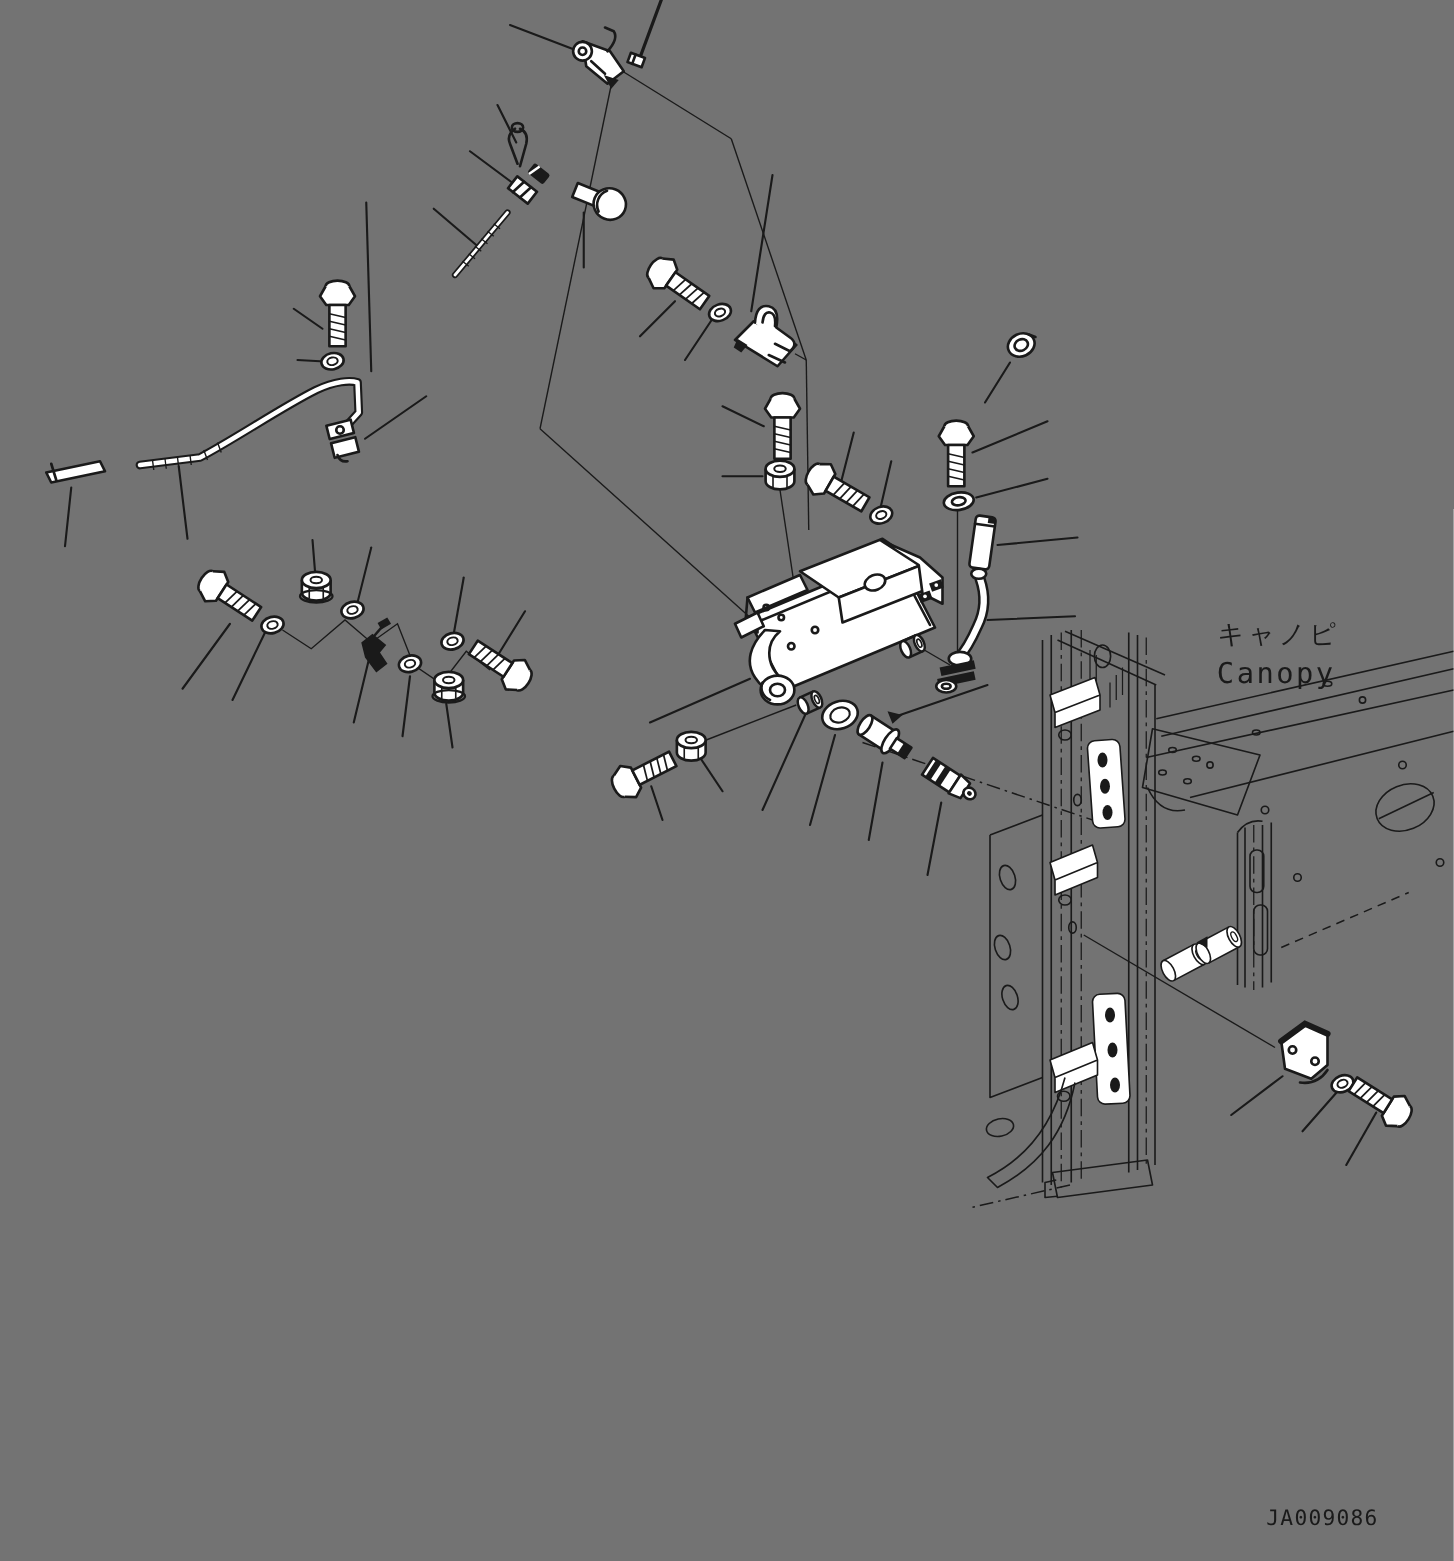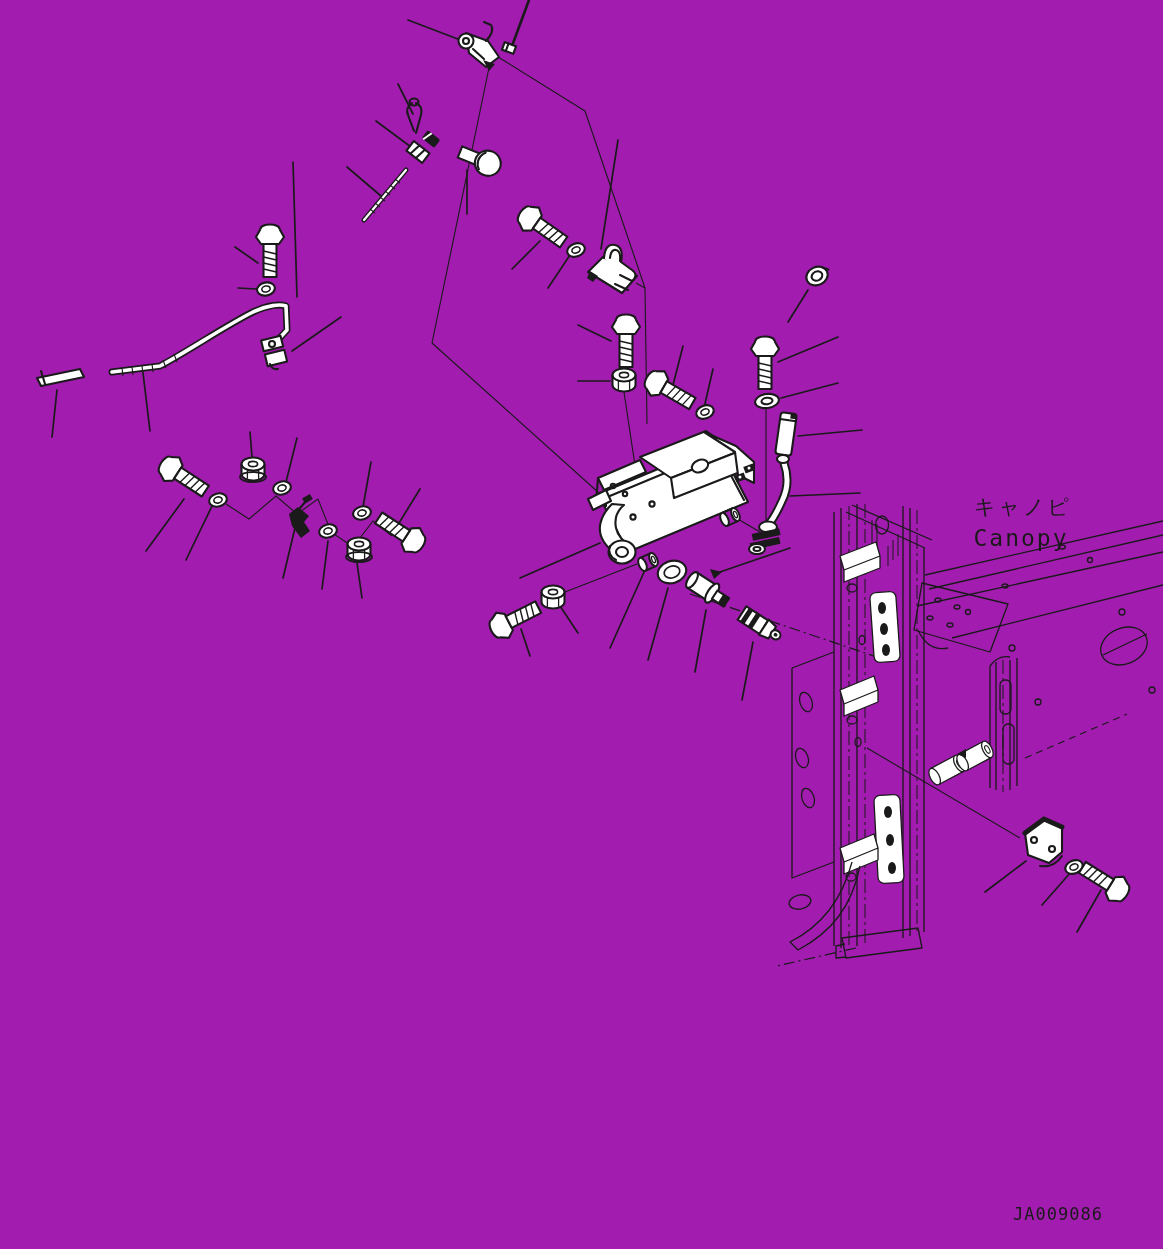--- a/index.html
+++ b/index.html
@@ -1,18 +1,18 @@
 <!DOCTYPE html>
 <html><head>
 <meta charset="utf-8">
 <style>
   html,body{margin:0;padding:0;background:#e8e8e8;}
   .page{
     position:relative;width:1163px;height:1249px;margin:0 auto;
-    background:#a21caf;overflow:hidden;
+    background:#737373;overflow:hidden;
     font-family:"DejaVu Sans","Liberation Sans",sans-serif;
   }
   svg{display:block}
   .ln{stroke:#1a1a1a;stroke-width:1.7;fill:none;stroke-linecap:round;}
   .lnb{stroke:#1a1a1a;stroke-width:2.6;fill:none;stroke-linecap:round;}
   .pj{stroke:#1a1a1a;stroke-width:1.1;fill:none;}
   .fr{stroke:#1a1a1a;stroke-width:1.3;fill:none;stroke-linejoin:round;}
   .frw{stroke:#1a1a1a;stroke-width:1.3;fill:#ffffff;stroke-linejoin:round;}
   .pt{stroke:#1a1a1a;stroke-width:2.1;fill:none;stroke-linejoin:round;stroke-linecap:round;}
   .ptw{stroke:#1a1a1a;stroke-width:2.1;fill:#ffffff;stroke-linejoin:round;stroke-linecap:round;}

